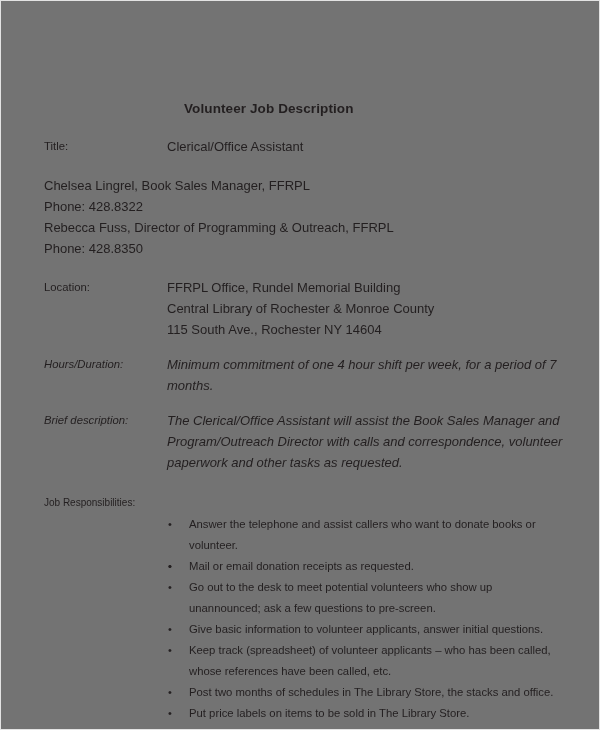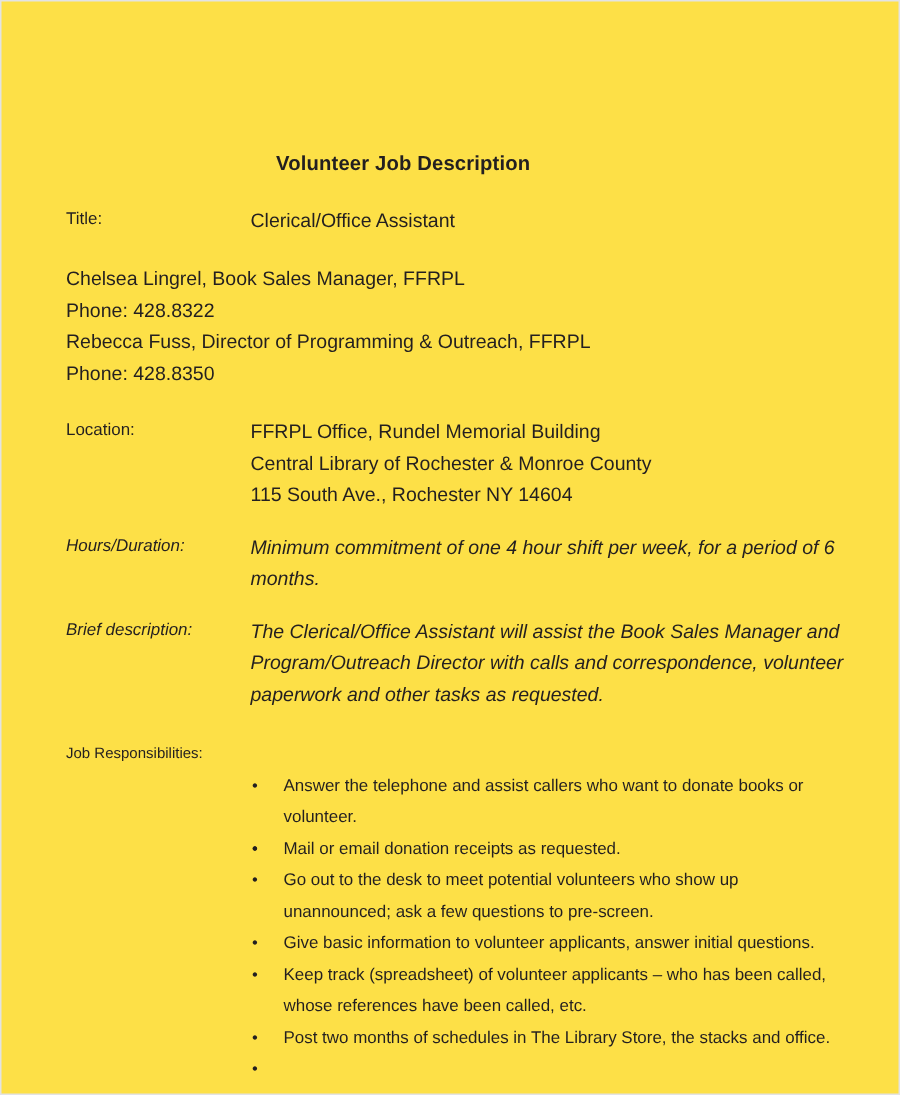--- a/index.html
+++ b/index.html
@@ -12,21 +12,21 @@
     height: 730px;
     font-family: "Liberation Sans", sans-serif;
     color: #231f20;
     -webkit-font-smoothing: antialiased;
   }
   #page {
     position: relative;
     box-sizing: border-box;
     width: 600px;
     height: 730px;
-    background: #fde047;
+    background: #737373;
     border: 1px solid #e3e3e3;
     overflow: hidden;
   }
   #doc {
     position: absolute;
     left: 0; top: 0; right: 0;
     padding: 0 30px 0 43px;
   }
   .doc-title {
     margin: 0;
@@ -114,38 +114,38 @@
           <div class="field-label">Location:</div>
           <div class="field-value">
             <span class="line">FFRPL Office, Rundel Memorial Building</span>
             <span class="line">Central Library of Rochester &amp; Monroe County</span>
             <span class="line">115 South Ave., Rochester NY 14604</span>
           </div>
         </div>
         <div class="field-row tight">
           <div class="field-label">Hours/Duration:</div>
           <div class="field-value">
-            <span class="line">Minimum commitment of one 4 hour shift per week, for a period of 6 months.</span>
+            <span class="line">Minimum commitment of one 4 hour shift per week, for a period of 7 months.</span>
           </div>
         </div>
         <div class="field-row tight">
           <div class="field-label">Brief description:</div>
           <div class="field-value">
             <span class="line">The Clerical/Office Assistant will assist the Book Sales Manager and Program/Outreach Director with calls and correspondence, volunteer paperwork and other tasks as requested.</span>
           </div>
         </div>
       </div>
 
     <div class="section-label">Job Responsibilities:</div>
 
     <ul class="responsibilities">
         <li><span class="bullet">•</span><span>Answer the telephone and assist callers who want to donate books or volunteer.</span></li>
         <li><span class="bullet">•</span></li>
         <li><span class="bullet">•</span><span>Mail or email donation receipts as requested.</span></li>
         <li><span class="bullet">•</span><span>Go out to the desk to meet potential volunteers who show up unannounced; ask a few questions to pre-screen.</span></li>
         <li><span class="bullet">•</span><span>Give basic information to volunteer applicants, answer initial questions.</span></li>
         <li><span class="bullet">•</span><span>Keep track (spreadsheet) of volunteer applicants – who has been called, whose references have been called, etc.</span></li>
         <li><span class="bullet">•</span><span>Post two months of schedules in The Library Store, the stacks and office.</span></li>
-        <li><span class="bullet">•</span></li>
+        <li><span class="bullet">•</span><span>Put price labels on items to be sold in The Library Store.</span></li>
       </ul>
 
   </div>
 </div>
 
 </body></html>

